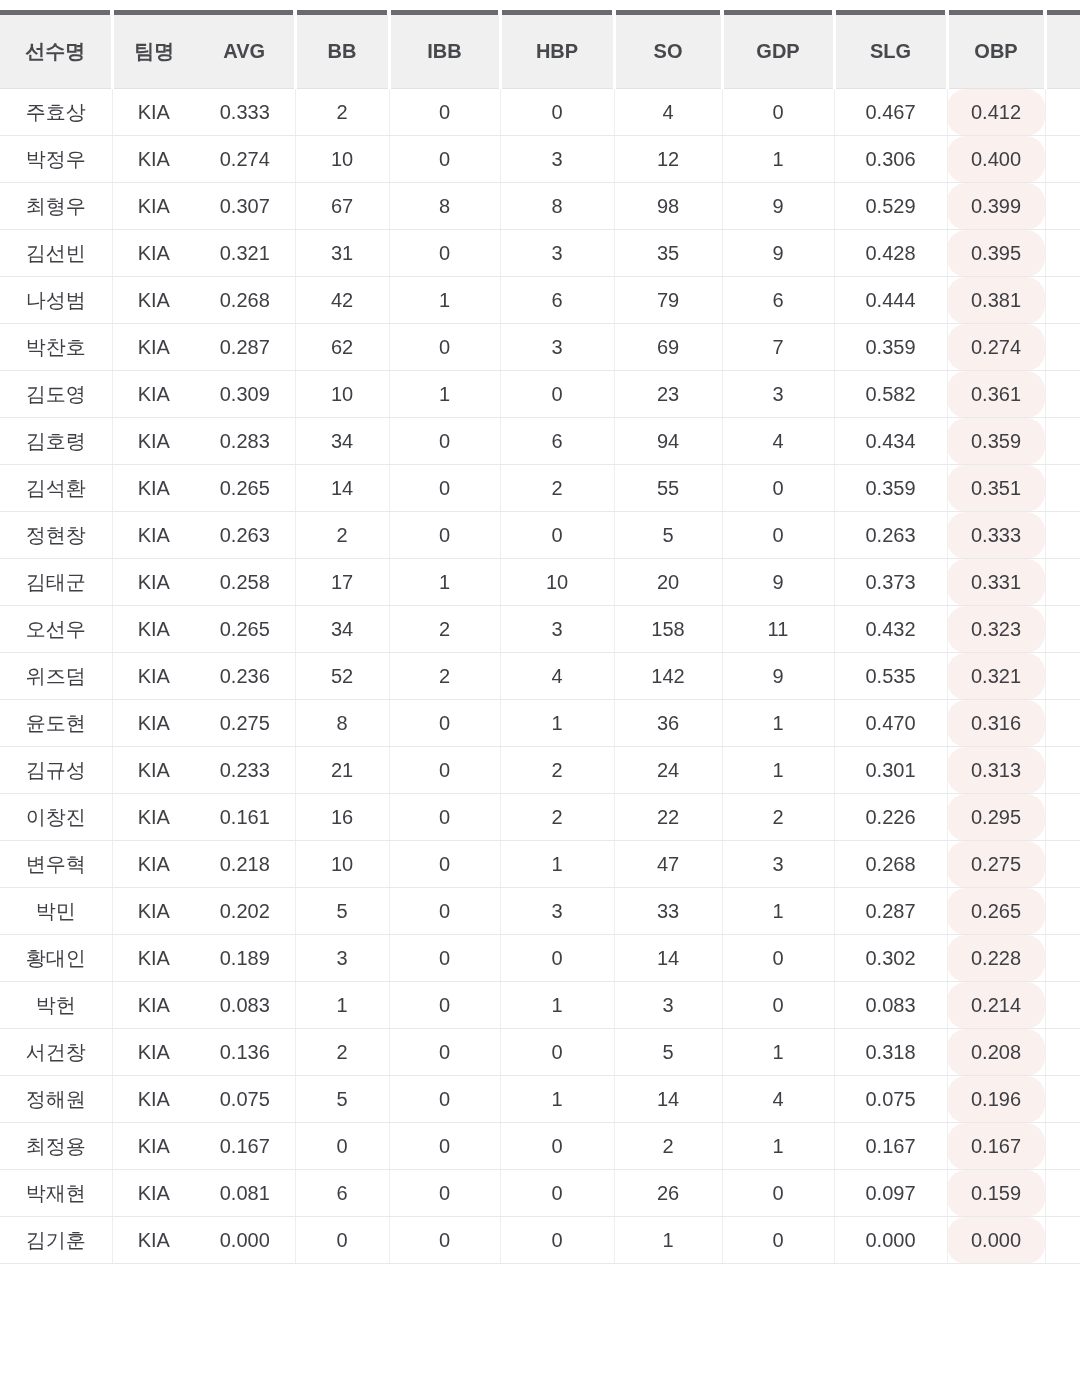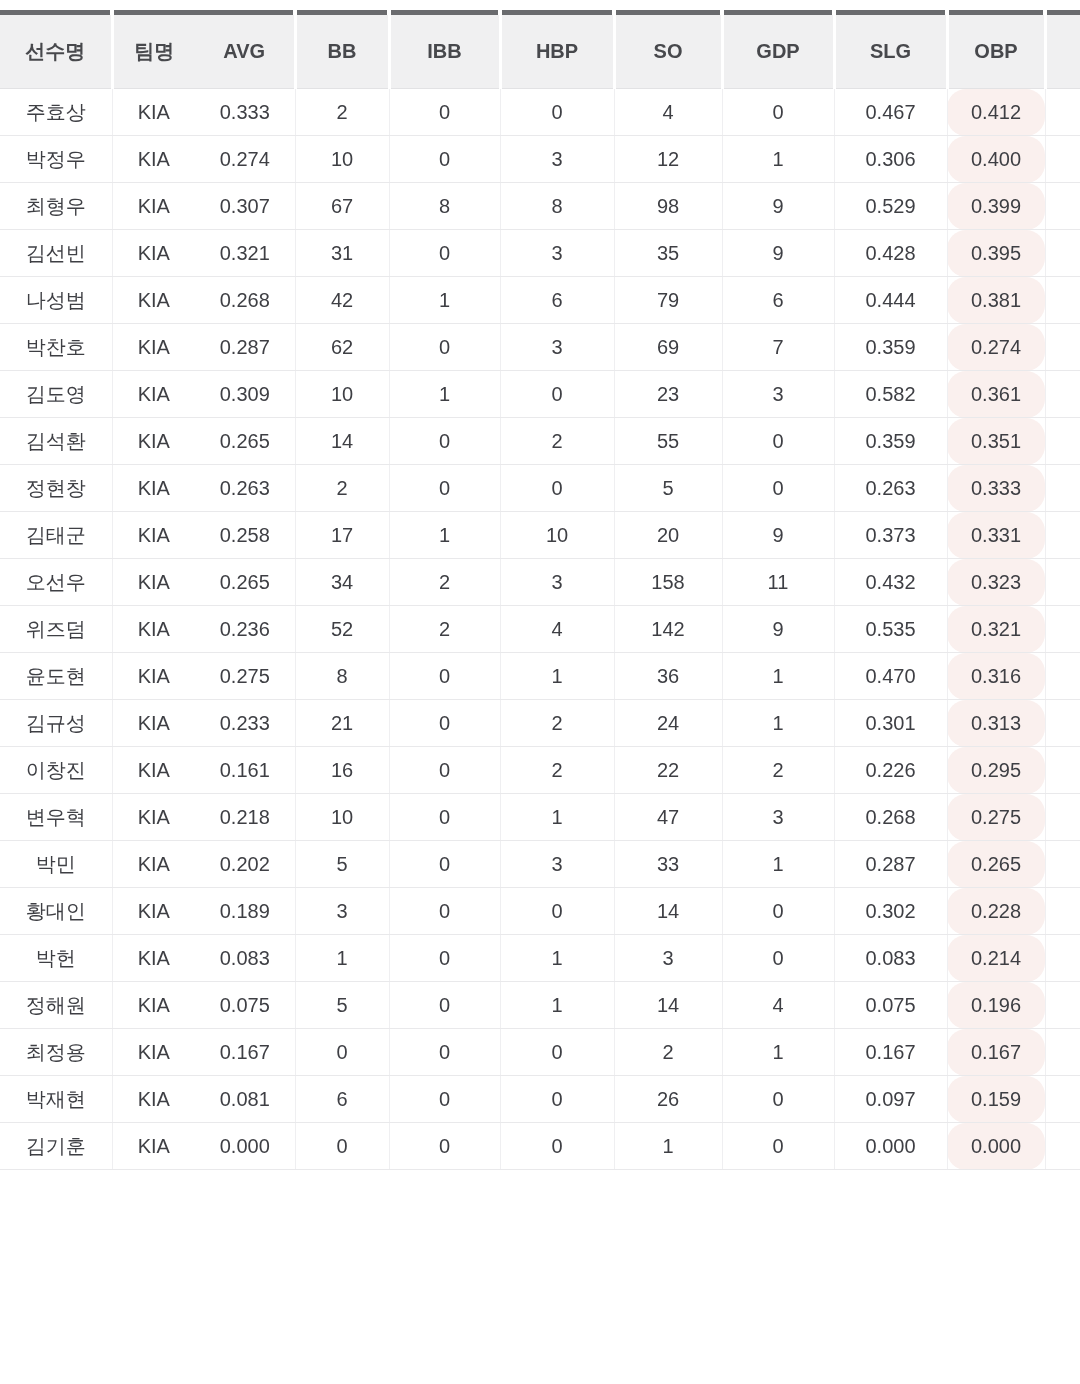--- a/index.html
+++ b/index.html
@@ -192,20 +192,33 @@
       <td class="vsep">10</td>
       <td class="vsep">1</td>
       <td class="vsep">0</td>
       <td class="vsep">23</td>
       <td class="vsep">3</td>
       <td class="vsep">0.582</td>
       <td class="vsep obp">0.361</td>
       <td></td>
     </tr>
         <tr>
+      <td class="vsep">김호령</td>
+      <td>KIA</td>
+      <td class="vsep">0.283</td>
+      <td class="vsep">34</td>
+      <td class="vsep">0</td>
+      <td class="vsep">6</td>
+      <td class="vsep">94</td>
+      <td class="vsep">4</td>
+      <td class="vsep">0.434</td>
+      <td class="vsep obp">0.359</td>
+      <td></td>
+    </tr>
+        <tr>
       <td class="vsep">김석환</td>
       <td>KIA</td>
       <td class="vsep">0.265</td>
       <td class="vsep">14</td>
       <td class="vsep">0</td>
       <td class="vsep">2</td>
       <td class="vsep">55</td>
       <td class="vsep">0</td>
       <td class="vsep">0.359</td>
       <td class="vsep obp">0.351</td>
@@ -348,20 +361,33 @@
       <td class="vsep">1</td>
       <td class="vsep">0</td>
       <td class="vsep">1</td>
       <td class="vsep">3</td>
       <td class="vsep">0</td>
       <td class="vsep">0.083</td>
       <td class="vsep obp">0.214</td>
       <td></td>
     </tr>
         <tr>
+      <td class="vsep">서건창</td>
+      <td>KIA</td>
+      <td class="vsep">0.136</td>
+      <td class="vsep">2</td>
+      <td class="vsep">0</td>
+      <td class="vsep">0</td>
+      <td class="vsep">5</td>
+      <td class="vsep">1</td>
+      <td class="vsep">0.318</td>
+      <td class="vsep obp">0.208</td>
+      <td></td>
+    </tr>
+        <tr>
       <td class="vsep">정해원</td>
       <td>KIA</td>
       <td class="vsep">0.075</td>
       <td class="vsep">5</td>
       <td class="vsep">0</td>
       <td class="vsep">1</td>
       <td class="vsep">14</td>
       <td class="vsep">4</td>
       <td class="vsep">0.075</td>
       <td class="vsep obp">0.196</td>

